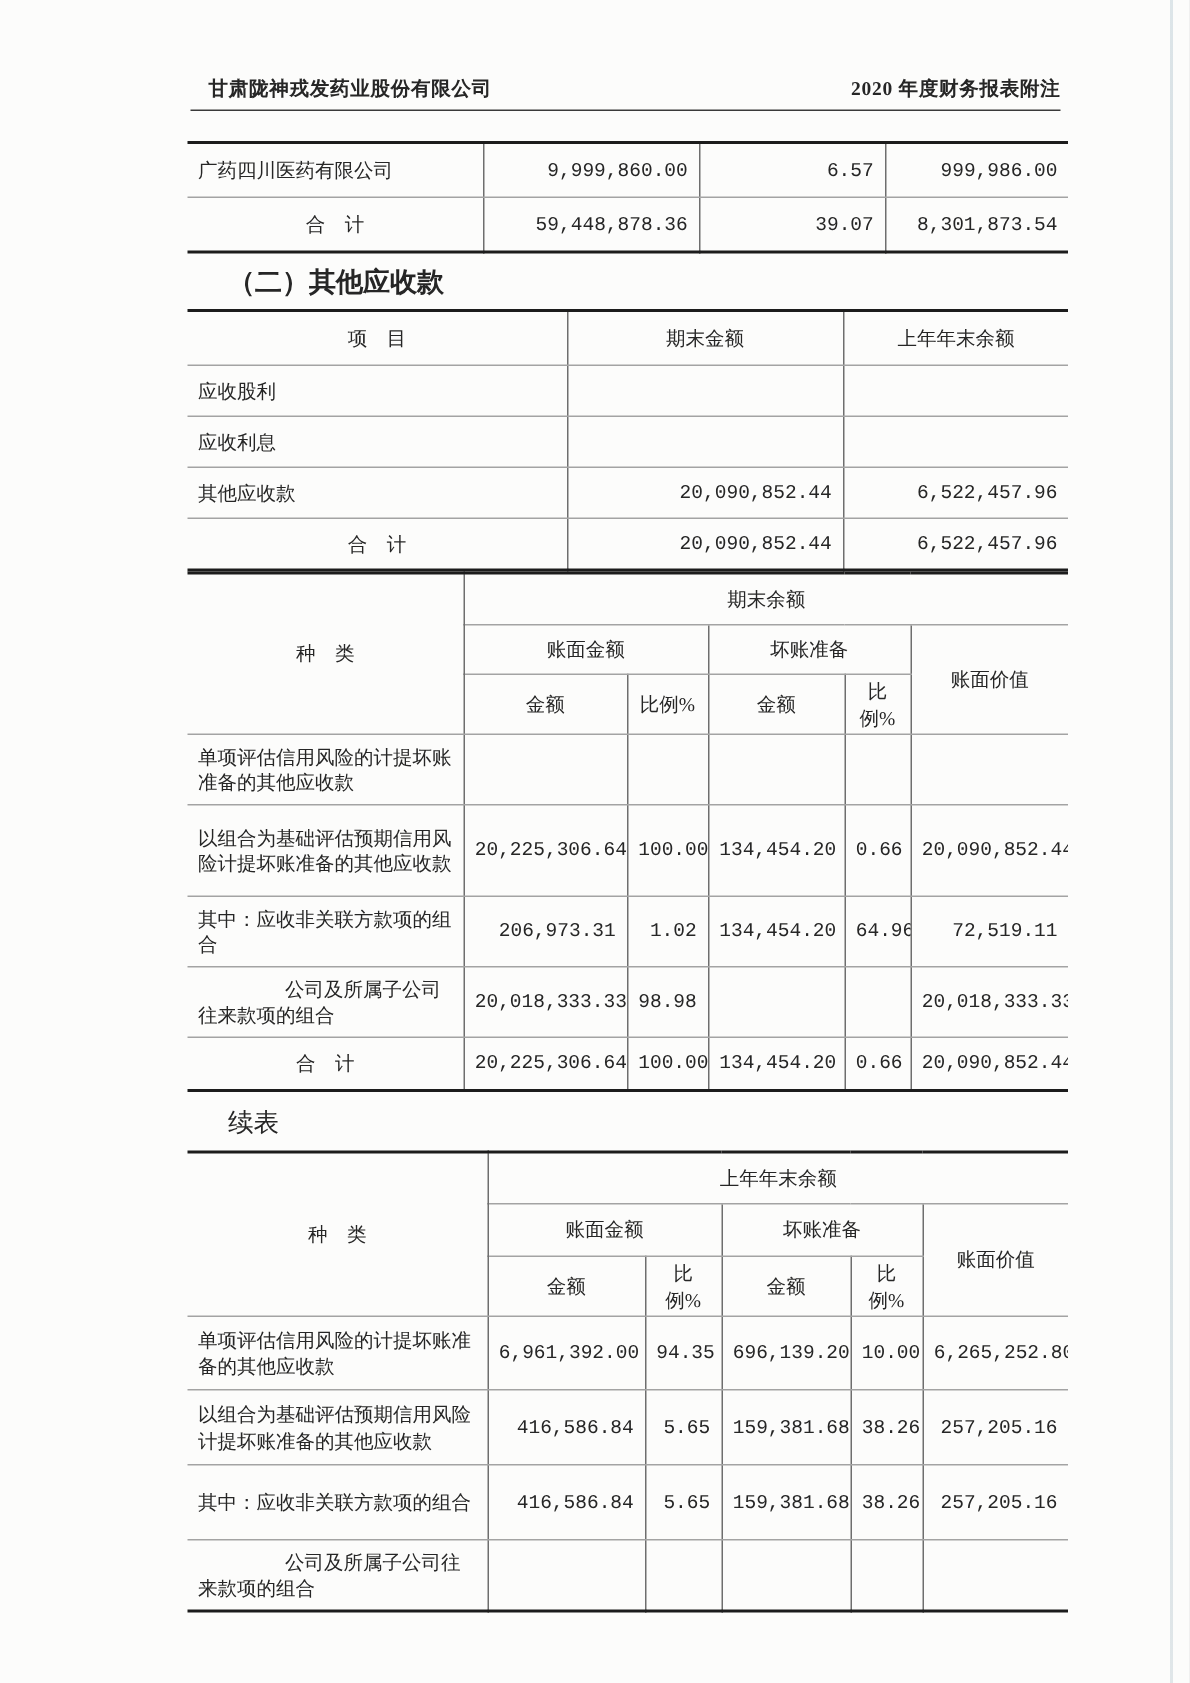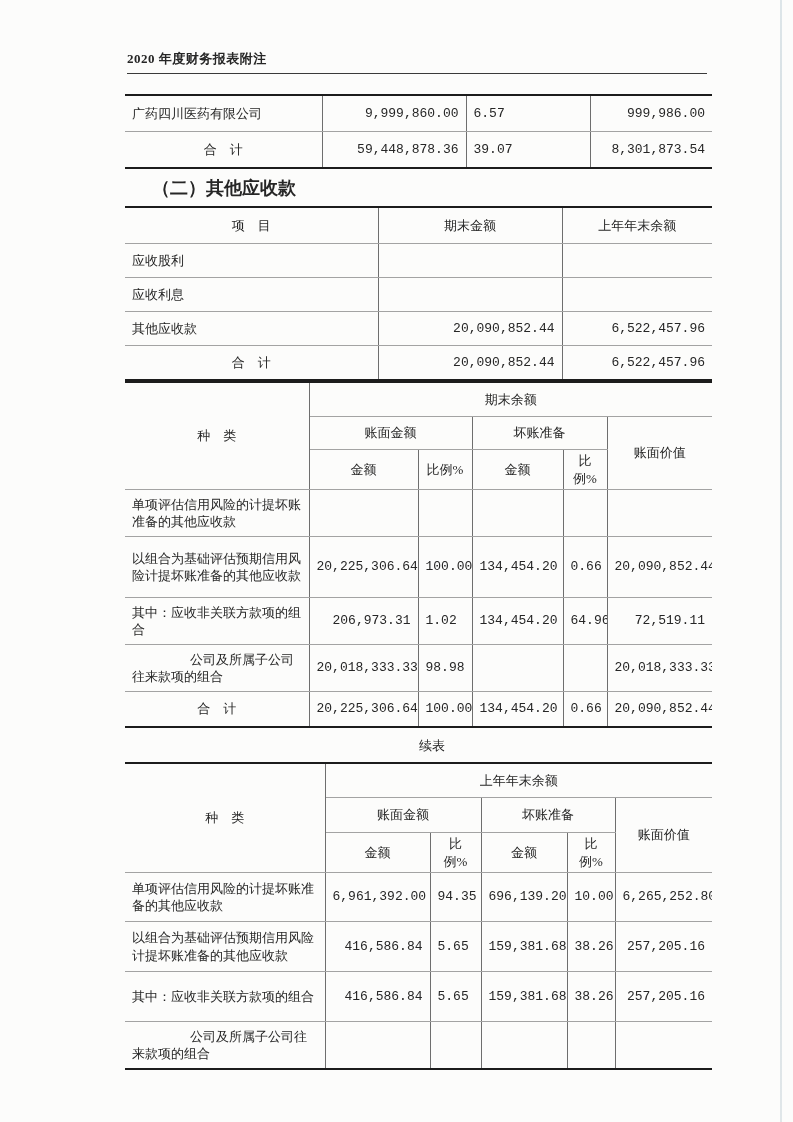--- a/index.html
+++ b/index.html
@@ -20,45 +20,46 @@
         vertical-align:middle;overflow:hidden;}
   .tbl tr>*:first-child{border-left:none;}
   .tbl tr>*:last-child{border-right:none;}
   .tbl tr:first-child>*{border-top:none;}
   .tbl tr:last-child>*{border-bottom:none;}
   th.hd{text-align:center;}
   td.lbl{text-align:left;margin-top:28px;}
   td.ctr,th.ctr{text-align:center;}
   .num,.pct{font-family:"Liberation Mono","DejaVu Sans Mono",monospace;font-size:12.5px;}
   td.num{text-align:right;}
-  td.pct{text-align:left;}
+  td.pct{text-align:right;}
   .pre{white-space:pre-line;}
   .indent1{text-indent:58px;}
   .sec-heading{font-weight:700;font-size:18px;margin:7px 0 6px 27px;}
   .note{font-size:13.5px;margin:11px 0 6px 34px;}
-  .cont{font-size:13px;margin:9px 0 7px 27px;text-align:center;}
+  .cont{font-size:17px;margin:9px 0 7px 27px;}
   .pgnum{position:absolute;top:1040px;left:125px;width:587px;text-align:center;
         font-size:12.5px;font-family:"Liberation Mono","DejaVu Sans Mono",monospace;}
   
   .t1 .hrow >*{height:44px;} .t1 .drow >*{height:31px;}
   .t2 .hrow >*{height:31px;font-family:Liberation Serif, serif;} .t2 .drow >*{height:29px;}
   .t3 .g1 >*{height:29px;} .t3 .g2 >*{height:28px;} .t3 .g3 >*{height:28px;}
   .t3 .r0 >*{height:42px;} .t3 .r1 >*{height:56px;} .t3 .r2 >*{height:42px;}
   .t3 .r3 >*{height:42px;} .t3 .r4 >*{height:30px;}
   .t4 .g1 >*{height:29px;} .t4 .g2 >*{height:30px;} .t4 .g3 >*{height:28px;}
   .t4 .r0 >*{height:44px;} .t4 .r1 >*{height:45px;} .t4 .r2 >*{height:45px;}
   .t4 .r3 >*{height:42px;}
 </style>
 </head>
 <body>
 
 <div class="page">
   <div class="scan-edge"></div>
 
   <div class="doc-header">
+    <span class="hl">甘肃陇神戎发药业股份有限公司</span>
     <span class="hr">2020 年度财务报表附注</span>
   </div>
 
   <div class="content">
 
     <table class="tbl t1">
       <colgroup>
           <col style="width:197px">
           <col style="width:144px">
           <col style="width:124px">

